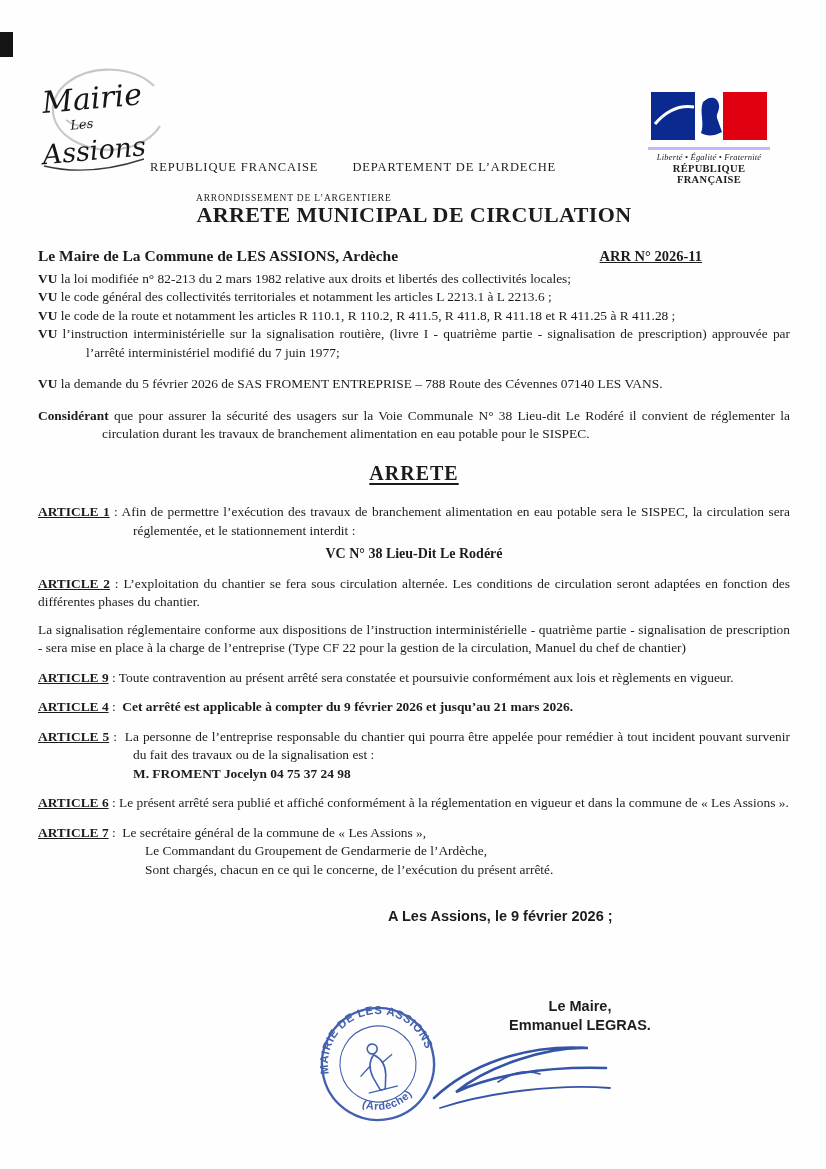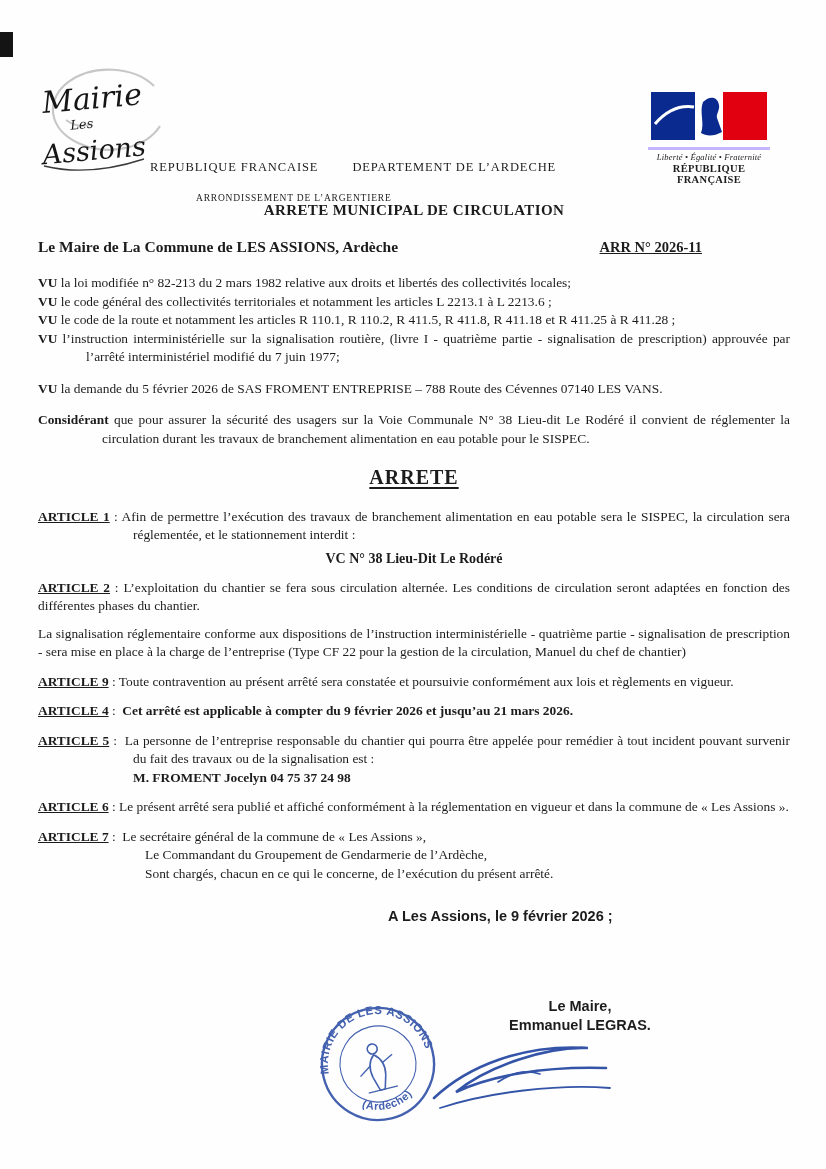--- a/index.html
+++ b/index.html
@@ -22,22 +22,22 @@
   .dept-line { font-size: 12.5px; letter-spacing: 0.9px; white-space: nowrap; }
   .dept-line .rep { margin-right: 34px; }
   .arrondissement { font-size: 9.5px; letter-spacing: 0.8px; margin-top: 18px; margin-left: 46px; }
   .marianne { position: absolute; right: 56px; top: 92px; width: 122px; text-align: center; }
   .marianne .flag { width: 116px; height: 52px; display: block; margin: 0 auto; }
   .motto { font-size: 8.5px; font-style: italic; margin-top: 3px; letter-spacing: 0.2px; border-top: 3px solid #c4b5fd; padding-top: 2px; }
   .rf { font-size: 10.5px; font-weight: bold; letter-spacing: 0.3px; margin-top: 1px; }
 
   
   .content { padding: 200px 36px 0 38px; font-size: 13.4px; line-height: 1.38; }
-  .title { text-align: center; font-size: 15px; font-weight: bold; letter-spacing: 0.4px; margin-bottom: 15px; }
-  .intro-row { display: flex; justify-content: space-between; align-items: baseline; margin-bottom: 17px; }
+  .title { text-align: center; font-size: 22px; font-weight: bold; letter-spacing: 0.4px; margin-bottom: 15px; }
+  .intro-row { display: flex; justify-content: space-between; align-items: baseline; margin-bottom: 3px; }
   .mayor { font-weight: bold; font-size: 15.5px; }
   .arr-no { font-weight: bold; font-size: 14.5px; text-decoration: underline; margin-right: 88px; white-space: nowrap; }
 
   .vu { text-align: justify; }
   .hang48 { padding-left: 48px; text-indent: -48px; }
   .hang64 { padding-left: 64px; text-indent: -64px; }
   .gap-top { margin-top: 13px; }
   .pfx { font-weight: bold; }
 
   .decree { text-align: center; font-size: 20px; font-weight: bold; letter-spacing: 1px;

